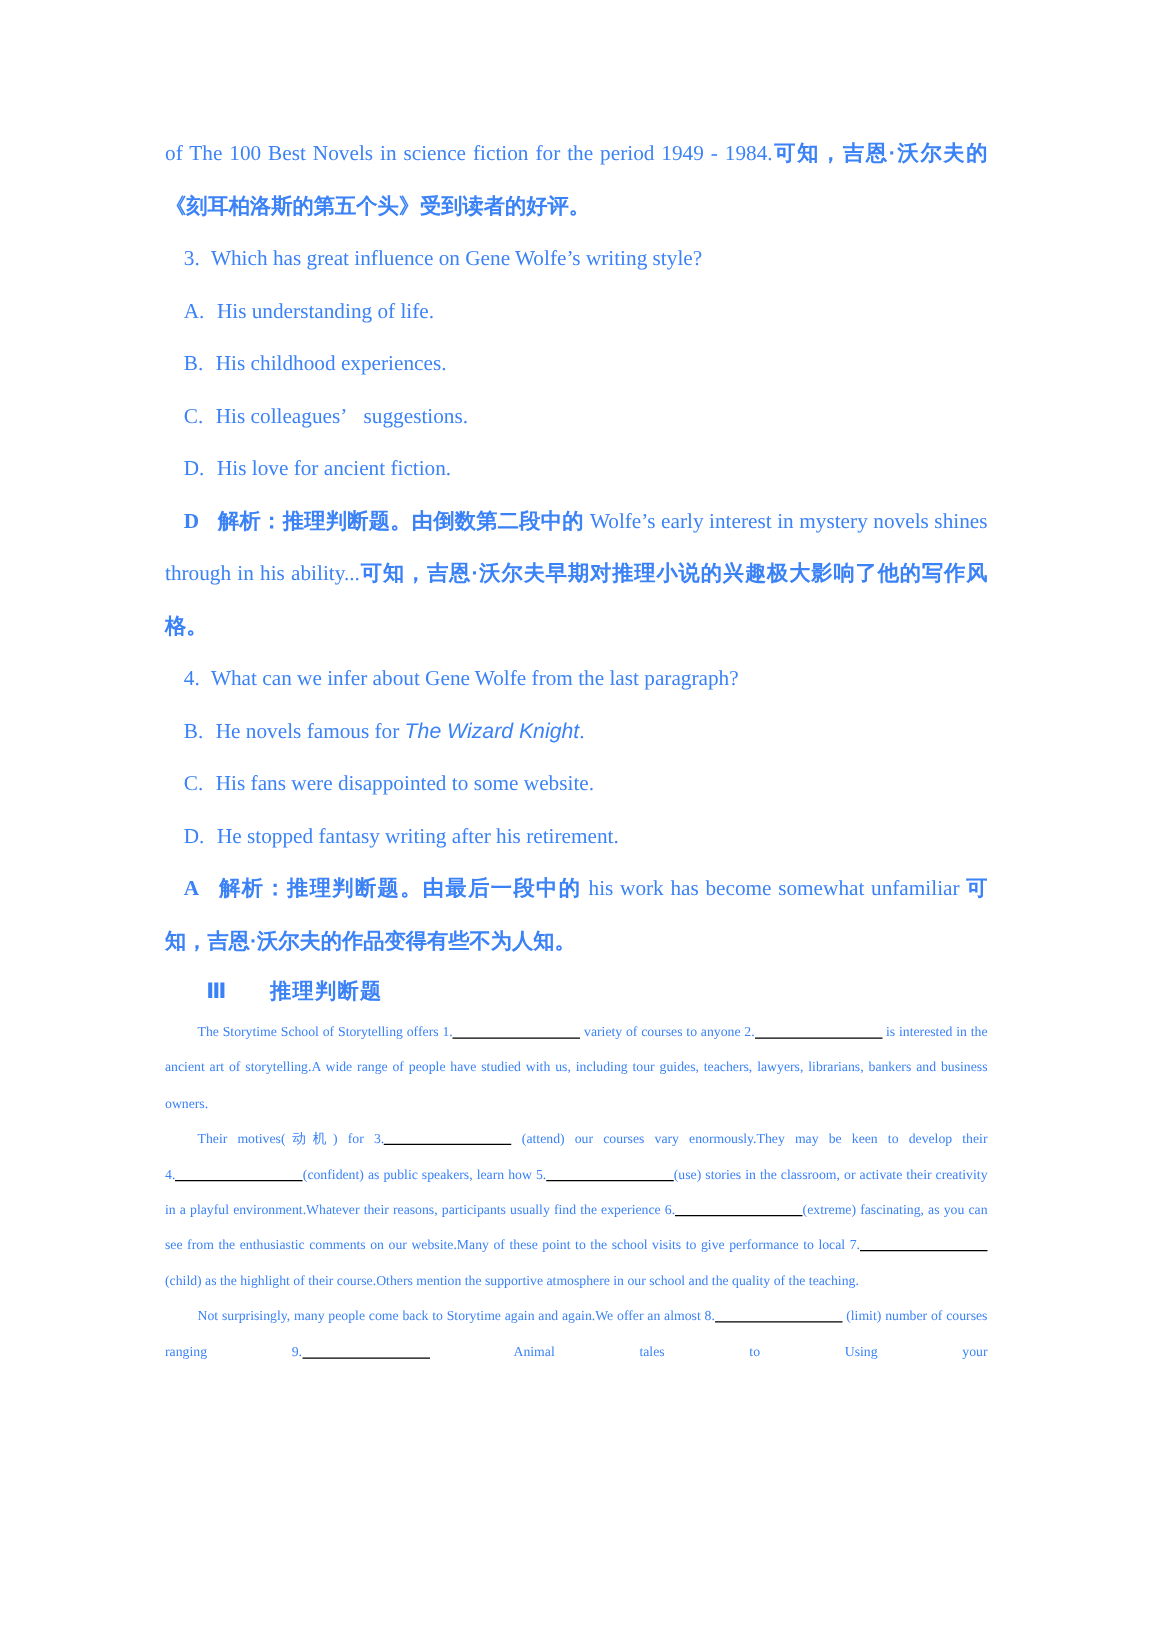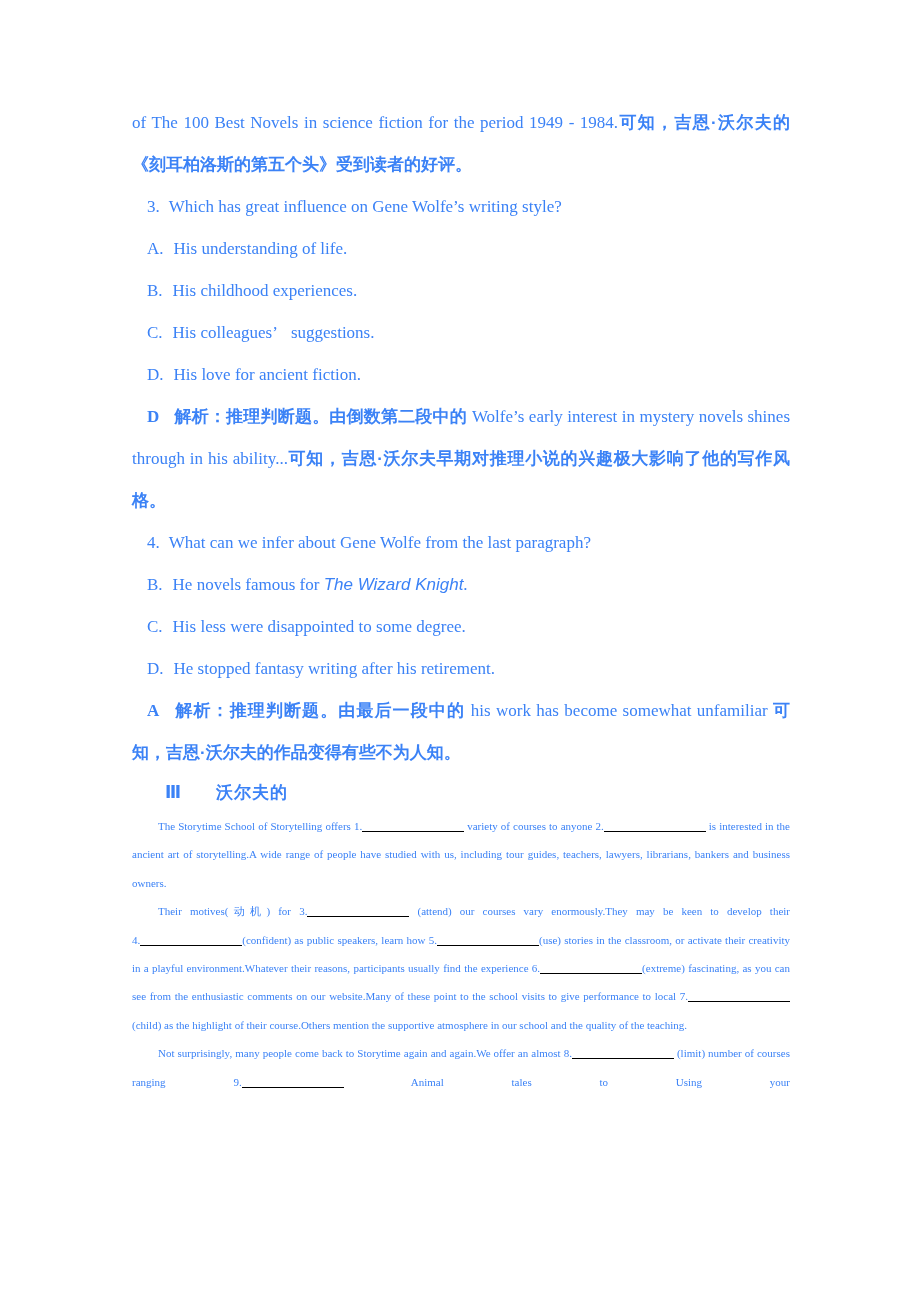--- a/index.html
+++ b/index.html
@@ -49,25 +49,25 @@
   <div id="reading">
       <p class="p1 just"><span class="seg-en">of The 100 Best Novels in science fiction for the period 1949 - 1984.</span><span class="seg-cn">可知，吉恩·沃尔夫的《刻耳柏洛斯的第五个头》受到读者的好评。</span></p>
       <p class="p1 indent1"><span class="qnum seg-en">3.</span><span class="seg-en">Which has great influence on Gene Wolfe’s writing style?</span></p>
       <p class="p1 indent1"><span class="optlabel seg-en">A.</span><span class="seg-en">His understanding of life.</span></p>
       <p class="p1 indent1"><span class="optlabel seg-en">B.</span><span class="seg-en">His childhood experiences.</span></p>
       <p class="p1 indent1"><span class="optlabel seg-en">C.</span><span class="seg-en">His colleagues’</span><span class="gapseg" style="width: 13px;"></span><span class="seg-en">suggestions.</span></p>
       <p class="p1 indent1"><span class="optlabel seg-en">D.</span><span class="seg-en">His love for ancient fiction.</span></p>
       <p class="p1 just indent1"><span class="ansletter">D</span><span class="seg-cn">解析：推理判断题。由倒数第二段中的 </span><span class="seg-en">Wolfe’s early interest in mystery novels shines through in his ability...</span><span class="seg-cn">可知，吉恩·沃尔夫早期对推理小说的兴趣极大影响了他的写作风格。</span></p>
       <p class="p1 indent1"><span class="qnum seg-en">4.</span><span class="seg-en">What can we infer about Gene Wolfe from the last paragraph?</span></p>
       <p class="p1 indent1"><span class="optlabel seg-en">B.</span><span class="seg-en">He novels famous for </span><span class="seg-en-italic">The Wizard Knight</span><span class="seg-en">.</span></p>
-      <p class="p1 indent1"><span class="optlabel seg-en">C.</span><span class="seg-en">His less were disappointed to some degree.</span></p>
+      <p class="p1 indent1"><span class="optlabel seg-en">C.</span><span class="seg-en">His fans were disappointed to some website.</span></p>
       <p class="p1 indent1"><span class="optlabel seg-en">D.</span><span class="seg-en">He stopped fantasy writing after his retirement.</span></p>
       <p class="p1 just indent1"><span class="ansletter">A</span><span class="seg-cn">解析：推理判断题。由最后一段中的 </span><span class="seg-en">his work has become somewhat unfamiliar </span><span class="seg-cn">可知，吉恩·沃尔夫的作品变得有些不为人知。</span></p>
     </div>
   <div class="section-header">
-    <span class="numeral">Ⅲ</span><span class="sec-title">沃尔夫的</span>
+    <span class="numeral">Ⅲ</span><span class="sec-title">推理判断题</span>
   </div>
   <div id="grammar">
       <p class="p2 just indent2"><span class="seg-en">The Storytime School of Storytelling offers </span><span class="blank"><span class="blank-num">1.</span><span class="blank-line"></span></span><span class="seg-en"> variety of courses to anyone </span><span class="blank"><span class="blank-num">2.</span><span class="blank-line"></span></span><span class="seg-en"> is interested in the ancient art of storytelling.A wide range of people have studied with us, including tour guides, teachers, lawyers, librarians, bankers and business owners.</span></p>
       <p class="p2 just indent2"><span class="seg-en">Their motives(</span><span class="seg-cn-serif">动机</span><span class="seg-en">) for </span><span class="blank"><span class="blank-num">3.</span><span class="blank-line"></span></span><span class="seg-en"> (attend) our courses vary enormously.They may be keen to develop their </span><span class="blank"><span class="blank-num">4.</span><span class="blank-line"></span></span><span class="seg-en">(confident) as public speakers, learn how </span><span class="blank"><span class="blank-num">5.</span><span class="blank-line"></span></span><span class="seg-en">(use) stories in the classroom, or activate their creativity in a playful environment.Whatever their reasons, participants usually find the experience </span><span class="blank"><span class="blank-num">6.</span><span class="blank-line"></span></span><span class="seg-en">(extreme) fascinating, as you can see from the enthusiastic comments on our website.Many of these point to the school visits to give performance to local </span><span class="blank"><span class="blank-num">7.</span><span class="blank-line"></span></span><span class="seg-en">(child) as the highlight of their course.Others mention the supportive atmosphere in our school and the quality of the teaching.</span></p>
       <p class="p2 just indent2 jlast"><span class="seg-en">Not surprisingly, many people come back to Storytime again and again.We offer an almost </span><span class="blank"><span class="blank-num">8.</span><span class="blank-line"></span></span><span class="seg-en"> (limit) number of courses ranging </span><span class="blank"><span class="blank-num">9.</span><span class="blank-line"></span></span><span class="seg-en"> Animal tales to Using your</span></p>
     </div>
 </div>
 
 </body></html>

